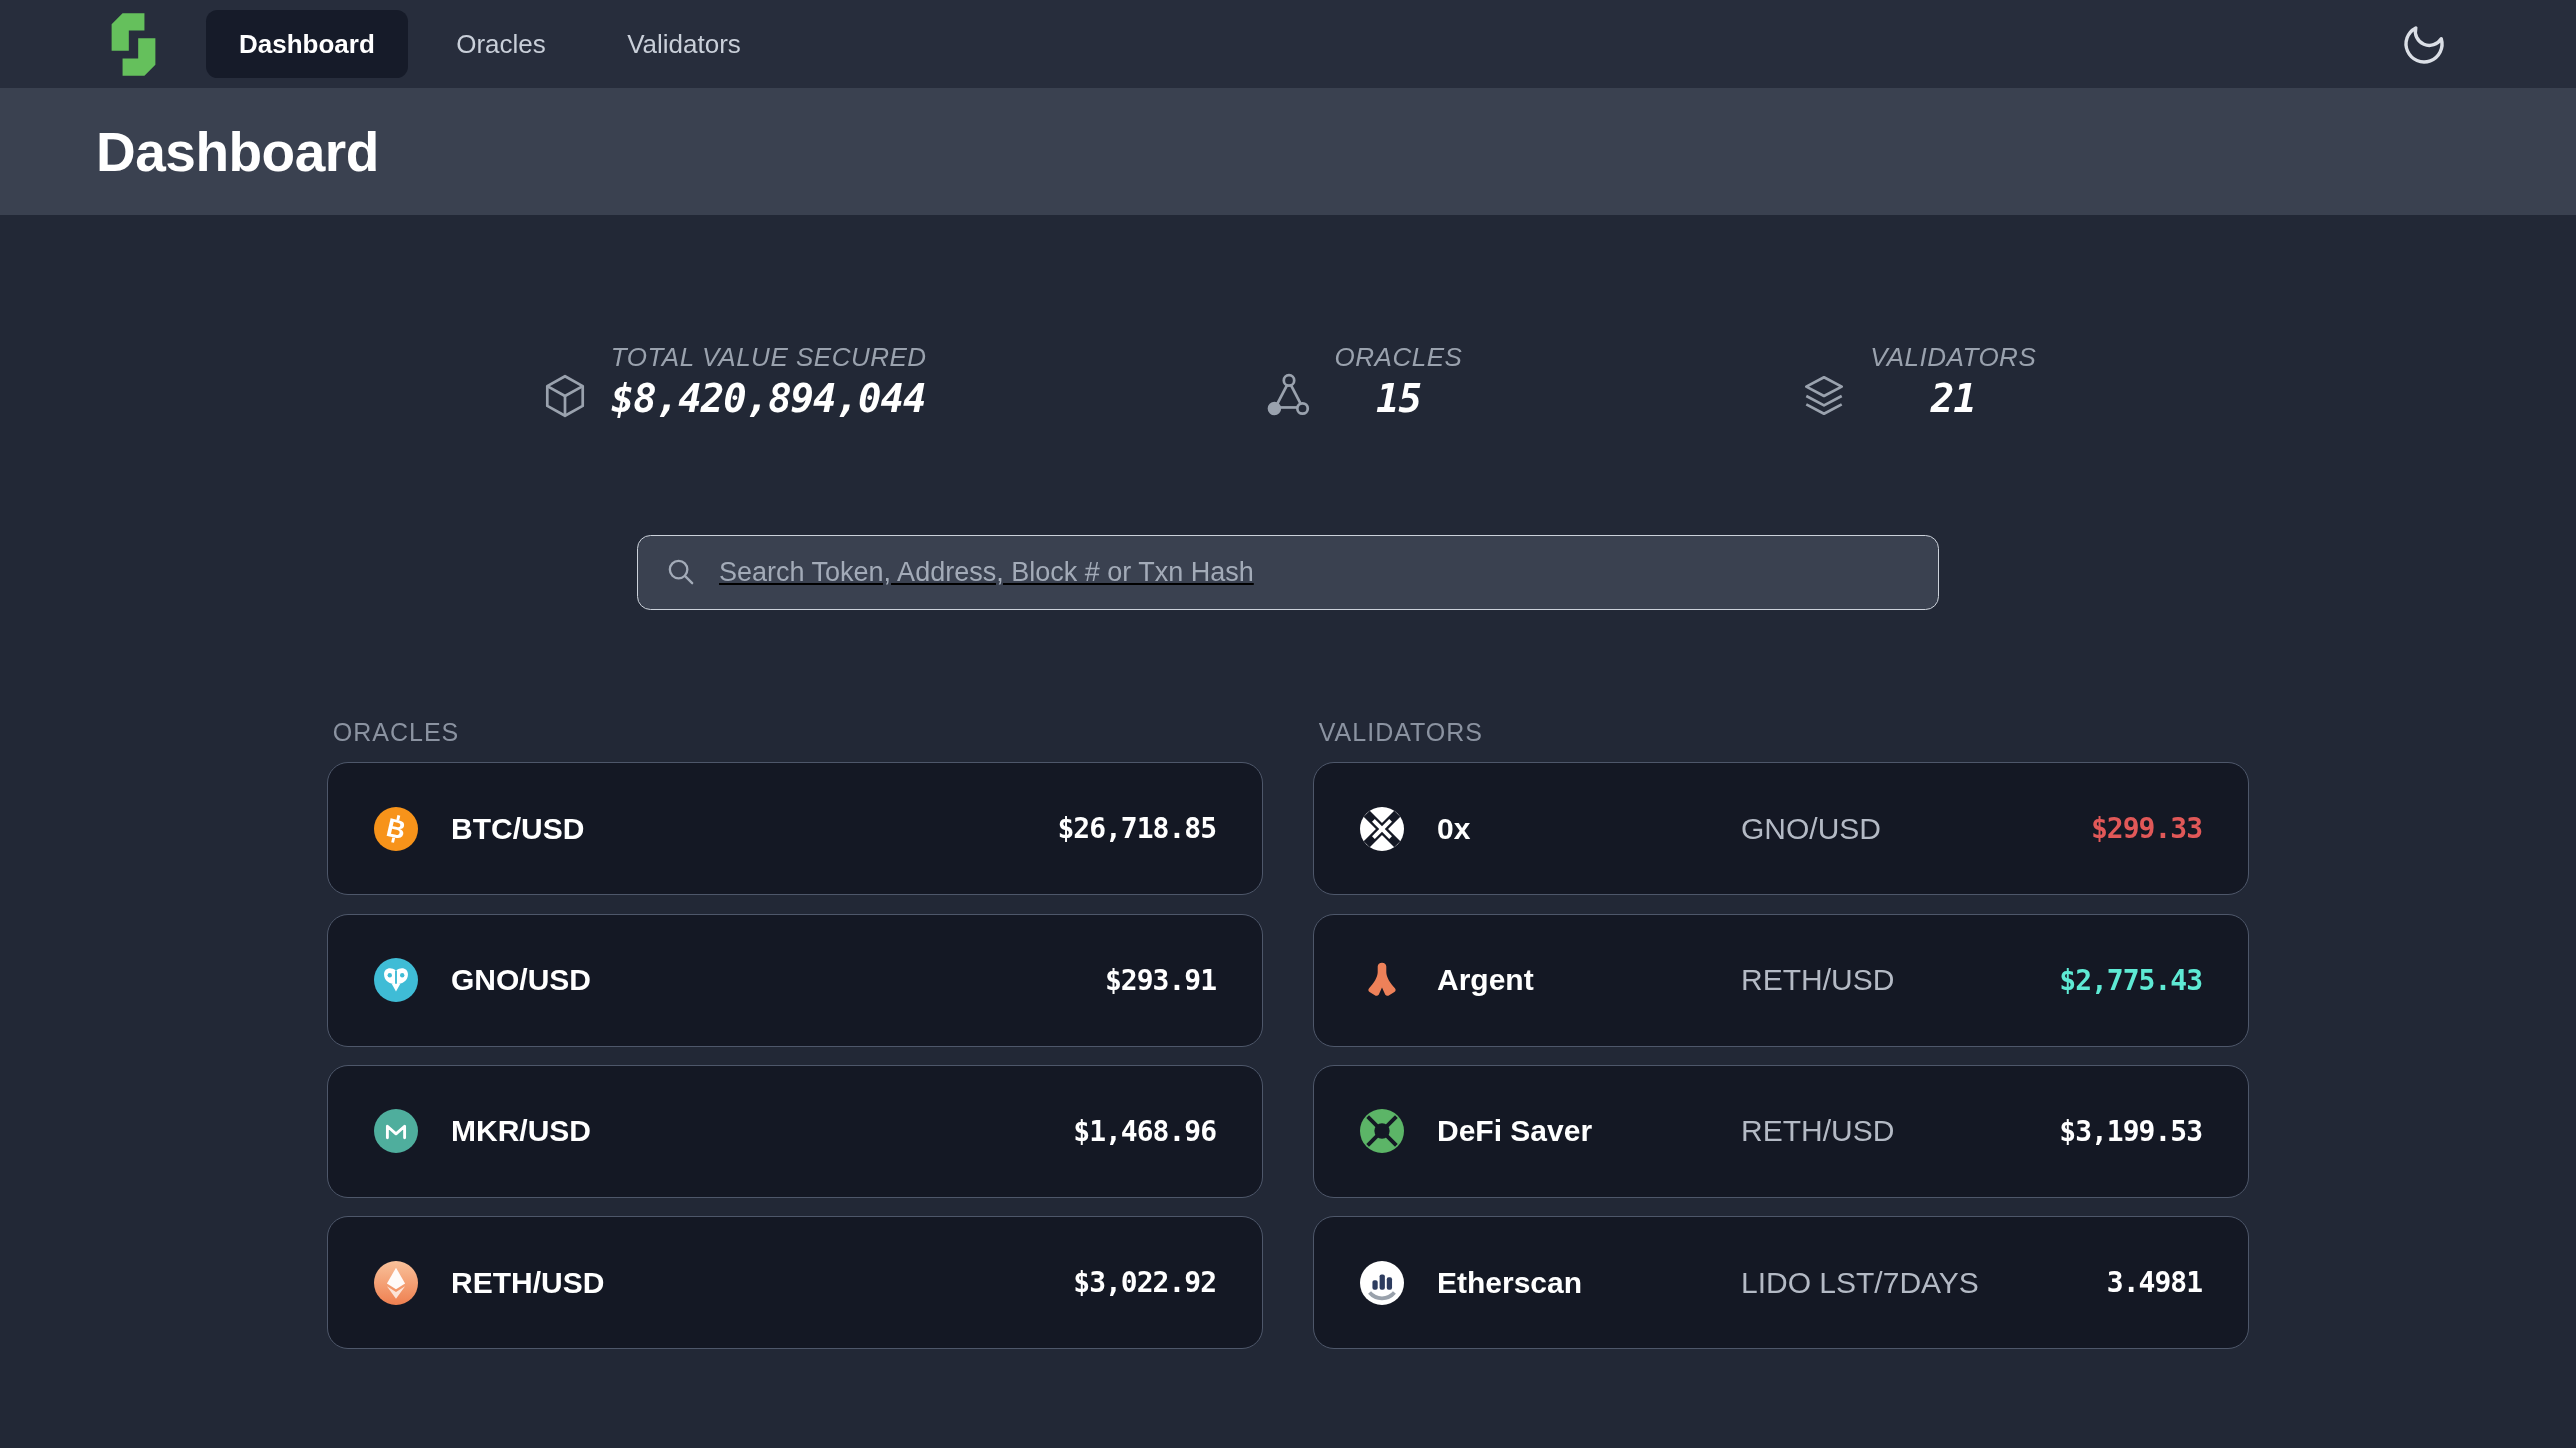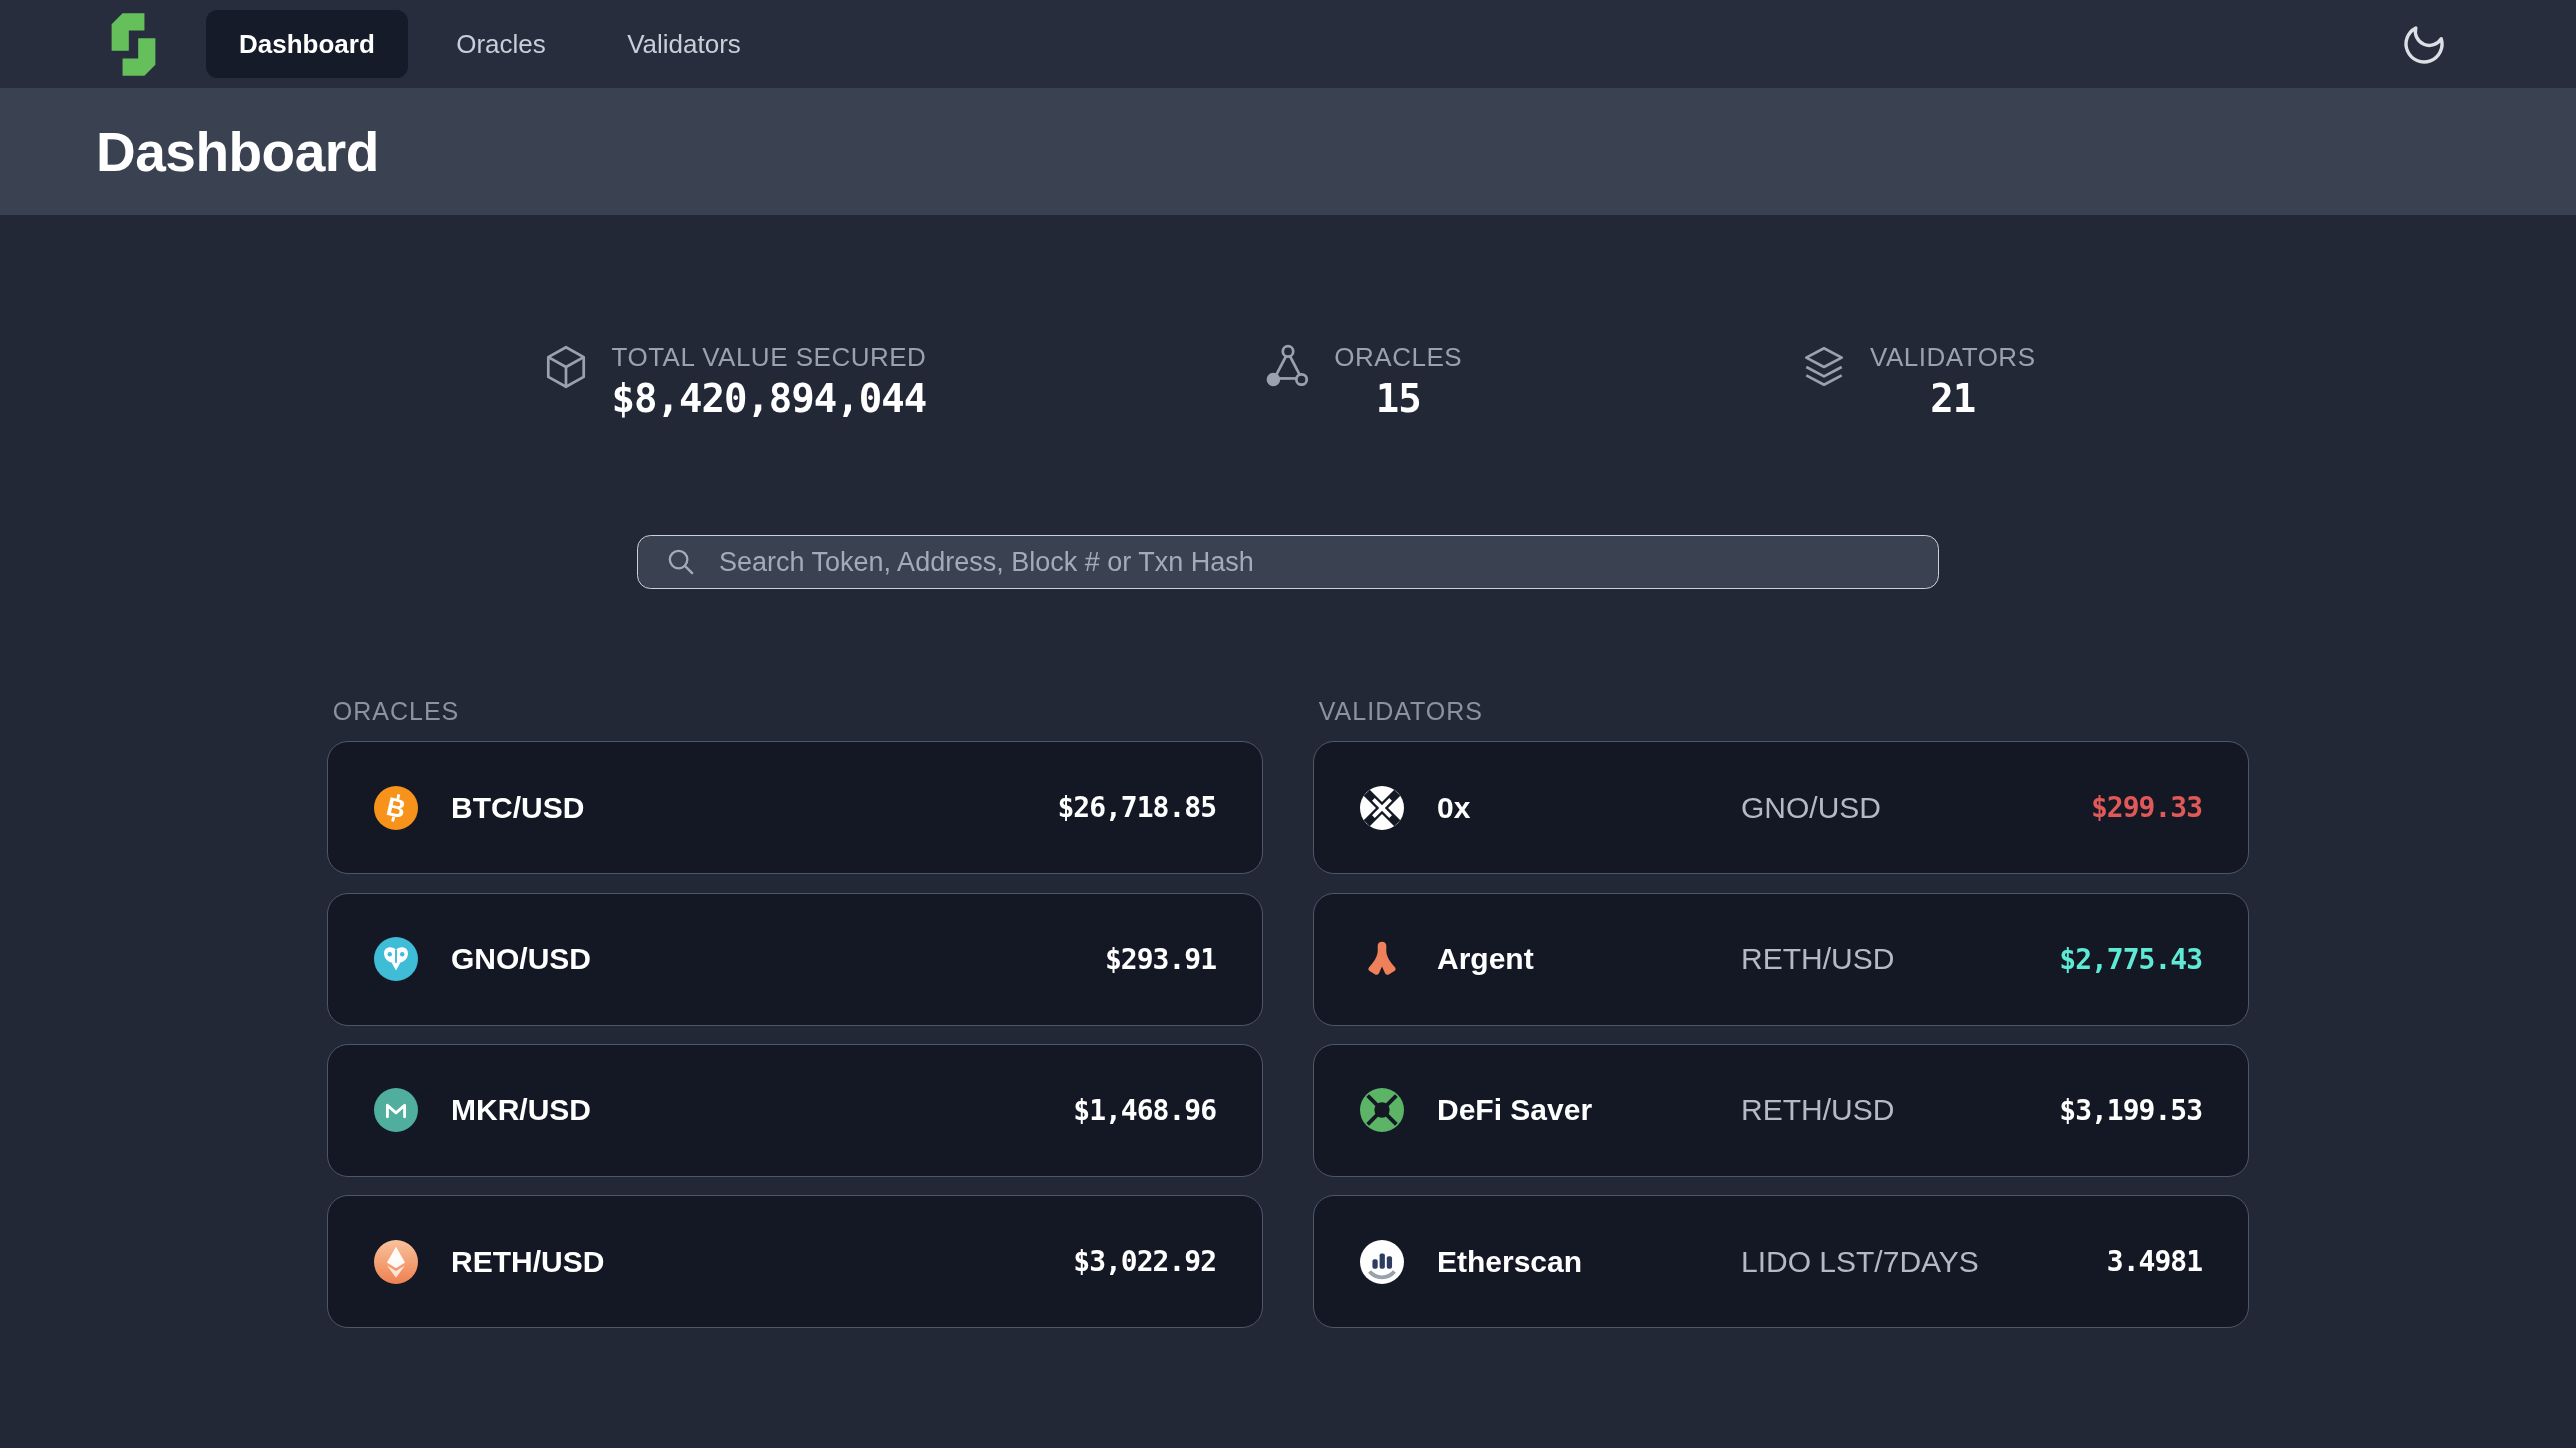--- a/index.html
+++ b/index.html
@@ -26,33 +26,33 @@
   .theme-toggle {
     margin-left:auto; margin-right:127px;
     background:none; border:none; padding:0; cursor:pointer;
     width:50px; height:50px; display:flex; align-items:center; justify-content:center;
   }
   
   .pageheader { height:127px; background:#3a4150; display:flex; align-items:center; padding-left:96px; }
   .pageheader h1 { margin:0; font-size:55px; font-weight:700; color:#ffffff; letter-spacing:-0.5px; }
   
   .stats { margin-top:127px; display:flex; justify-content:center; gap:337px; }
-  .stat { display:flex; align-items:flex-start; gap:21px; }
+  .stat { display:flex; align-items:flex-end; gap:21px;font-style:italic; }
   .stat-icon { flex:none; display:flex; }
   .stat-label { font-size:26px; color:#9aa2ae; letter-spacing:0.5px; }
   .stat-value {
     margin-top:3px; font-family:"DejaVu Sans Mono", monospace;
     font-size:39px; font-weight:700; color:#ffffff; letter-spacing:-1px;
   }
   .stat.centered .stat-value { text-align:center; }
   
   .searchwrap {
-    width:1302px; height:54px; margin:114px auto 0;
+    width:1302px; height:75px; margin:114px auto 0;
     background:#3a4150; border:1.9px solid #ccd2db; border-radius:13.5px;
-    display:flex; align-items:center; padding:0 27px;
+    display:flex; align-items:center; padding:0 27px;text-decoration:underline;
   }
   .searchwrap svg { flex:none; }
   .searchwrap input {
     flex:1; margin-left:19px; background:transparent; border:none; outline:none;
     font-family:"Liberation Sans", sans-serif; font-size:27px; color:#e8ebef;
   }
   .searchwrap input::placeholder { color:#a3abb8; opacity:1; }
   
   .columns { width:1922px; margin:108px auto 0; display:flex; gap:50px; }
   .col { flex:1; min-width:0; }

